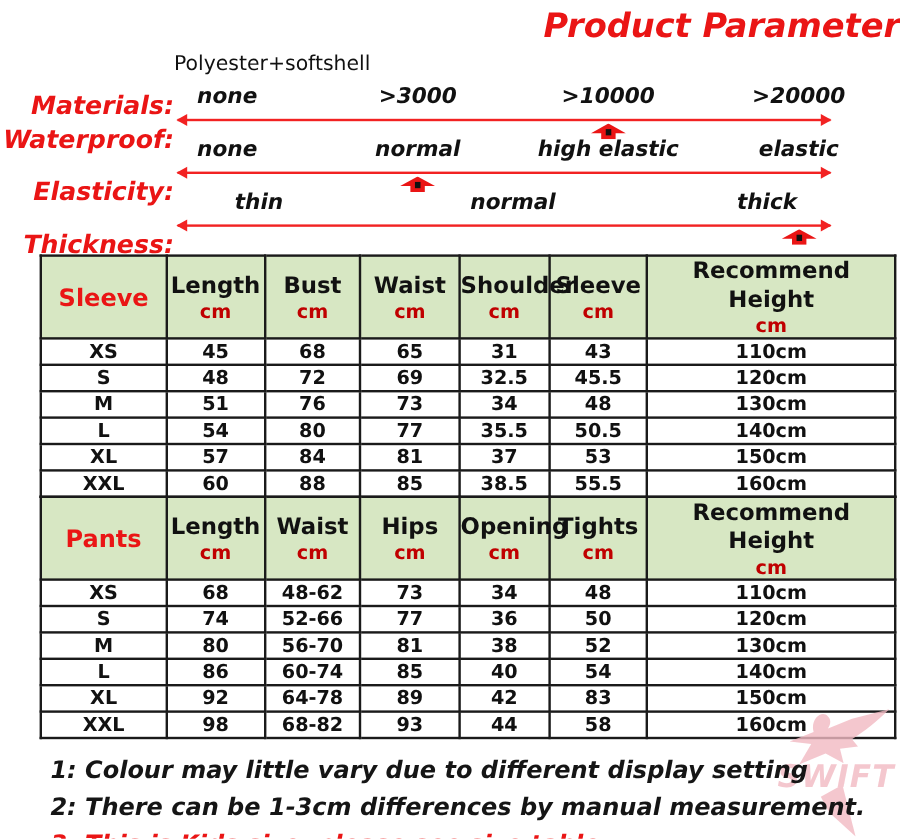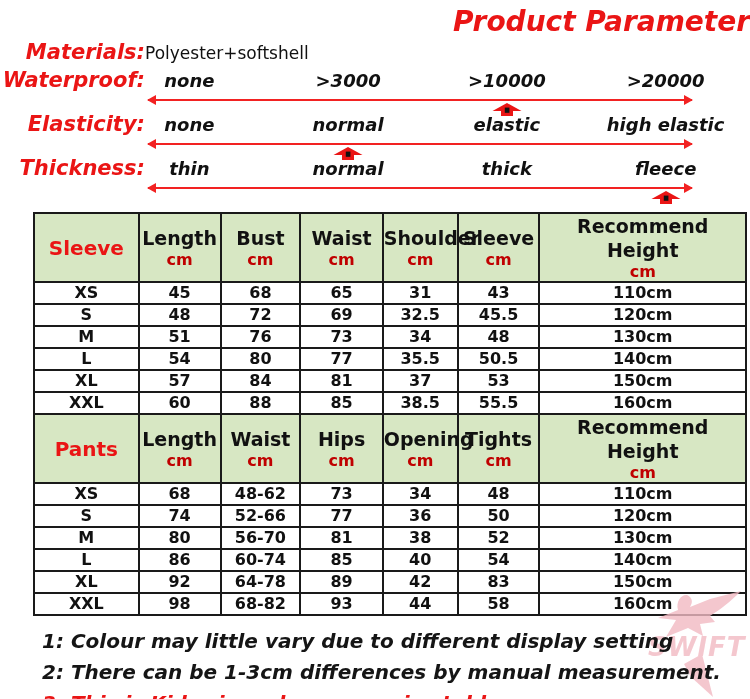--- a/index.html
+++ b/index.html
@@ -23,20 +23,21 @@
     padding-top:5px;text-align:right;
     font-style:italic;font-weight:bold;font-size:28px;line-height:33px;
     color:var(--red);
   }
   
   .materials{height:28px;display:flex;align-items:flex-start;}
   .param-label{
     width:145px;flex:0 0 145px;text-align:right;
     font-style:italic;font-weight:bold;font-size:21px;line-height:28px;
     color:var(--red);
+    margin-top:36px;
   }
   .materials-value{
     font-weight:normal;font-size:17px;line-height:30px;color:#111;text-align:right;
   }
   
   .scale-group{position:relative;height:44px;}
   .scale-group .param-label{position:absolute;left:0;top:0;}
   .scale-options{
     position:absolute;left:110px;right:5px;top:0;display:flex;
   }
@@ -124,40 +125,39 @@
       <rect x="12.8" y="4.6" width="4.6" height="5.2" fill="#111"></rect>
     </svg>
   </span>
 </div>
 
 <div class="scale-group">
   <div class="param-label">Elasticity:</div>
   <div class="scale-options">
     <span class="scale-option">none</span>
     <span class="scale-option">normal</span>
+    <span class="scale-option">high elastic</span>
     <span class="scale-option">elastic</span>
-    <span class="scale-option">high elastic</span>
   </div>
   <div class="scale-line"></div>
   <span class="scale-marker" style="left: 348.125px;">
     <svg width="30" height="13" viewBox="0 0 30 13">
       <polygon points="15,0 29.5,8 0.5,8" fill="#ea1515"></polygon>
       <rect x="9" y="7" width="12" height="6" fill="#ea1515"></rect>
       <rect x="12.8" y="4.6" width="4.6" height="5.2" fill="#111"></rect>
     </svg>
   </span>
 </div>
 
 <div class="scale-group">
   <div class="param-label">Thickness:</div>
   <div class="scale-options">
     <span class="scale-option">thin</span>
     <span class="scale-option">normal</span>
     <span class="scale-option">thick</span>
-    <span class="scale-option">fleece</span>
   </div>
   <div class="scale-line"></div>
   <span class="scale-marker" style="left: 665.625px;">
     <svg width="30" height="13" viewBox="0 0 30 13">
       <polygon points="15,0 29.5,8 0.5,8" fill="#ea1515"></polygon>
       <rect x="9" y="7" width="12" height="6" fill="#ea1515"></rect>
       <rect x="12.8" y="4.6" width="4.6" height="5.2" fill="#111"></rect>
     </svg>
   </span>
 </div>

